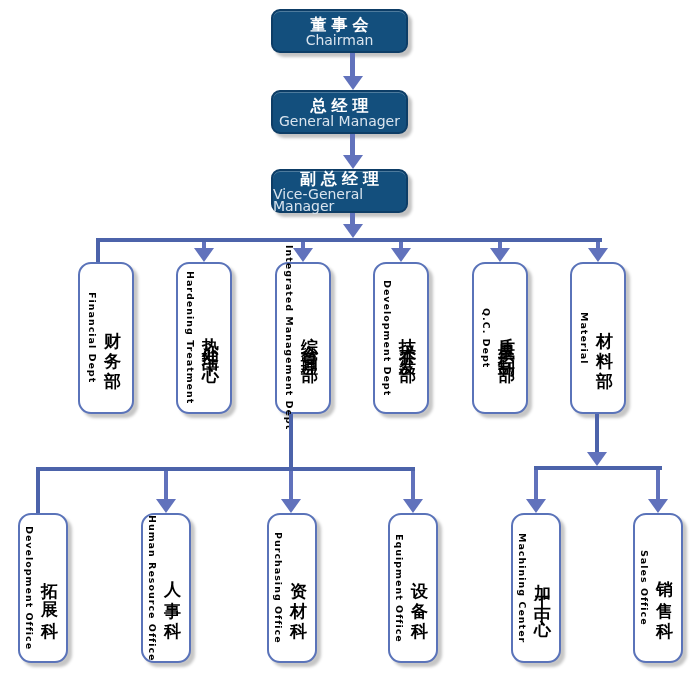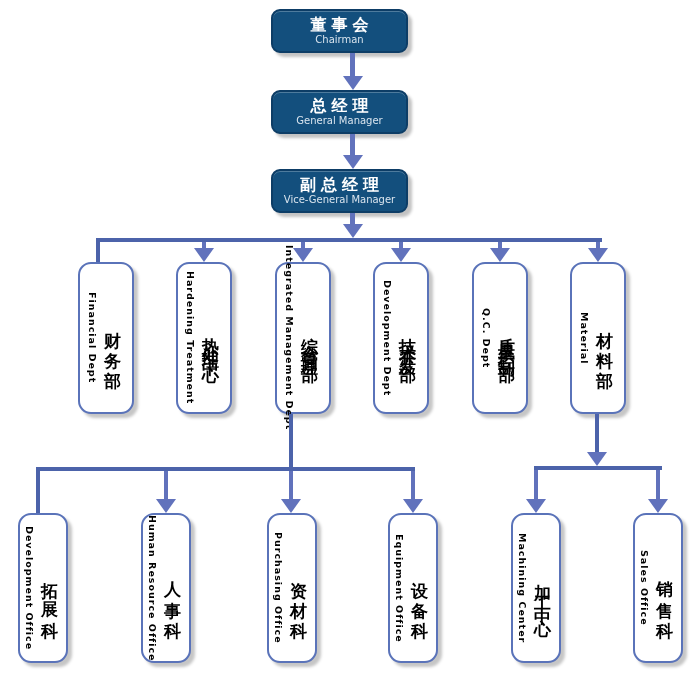--- a/index.html
+++ b/index.html
@@ -9,21 +9,21 @@
   *{margin:0;padding:0;box-sizing:border-box;}
   body{background:#ffffff;font-family:"DejaVu Sans","Liberation Sans",sans-serif;}
   .canvas{position:relative;width:700px;height:687px;background:#ffffff;overflow:hidden;}
 
   
   .nbox{position:absolute;left:271px;width:137px;height:44px;
     background:var(--node-fill);border:2px solid var(--node-border);border-radius:9px;
     box-shadow:4px 4px 3px #c3c3c3, inset 0 1px 0 rgba(255,255,255,.25);
     display:flex;flex-direction:column;align-items:center;justify-content:center;}
   .nbox .nzh{color:var(--node-text);font-size:16px;font-weight:bold;letter-spacing:5px;text-indent:5px;line-height:18px;}
-  .nbox .nen{color:var(--node-subtext);font-size:10px;line-height:12px;text-align:center;}
+  .nbox .nen{color:var(--node-subtext);font-size:14px;line-height:12px;}
 
   
   .vbox{position:absolute;background:#ffffff;border:2px solid var(--dept-border);border-radius:13px;
     box-shadow:4px 4px 3px #c6c6c6;
     display:flex;flex-direction:row;align-items:center;justify-content:center;gap:4px;}
   .row2{top:262px;width:56px;height:152px;}
   .row3{top:513px;width:50px;height:150px;}
   .ven{writing-mode:vertical-rl;font-size:9.5px;font-weight:bold;color:var(--dept-text);
     letter-spacing:1px;white-space:nowrap;}
   .vzh{writing-mode:vertical-rl;text-orientation:upright;font-size:17px;font-weight:bold;

